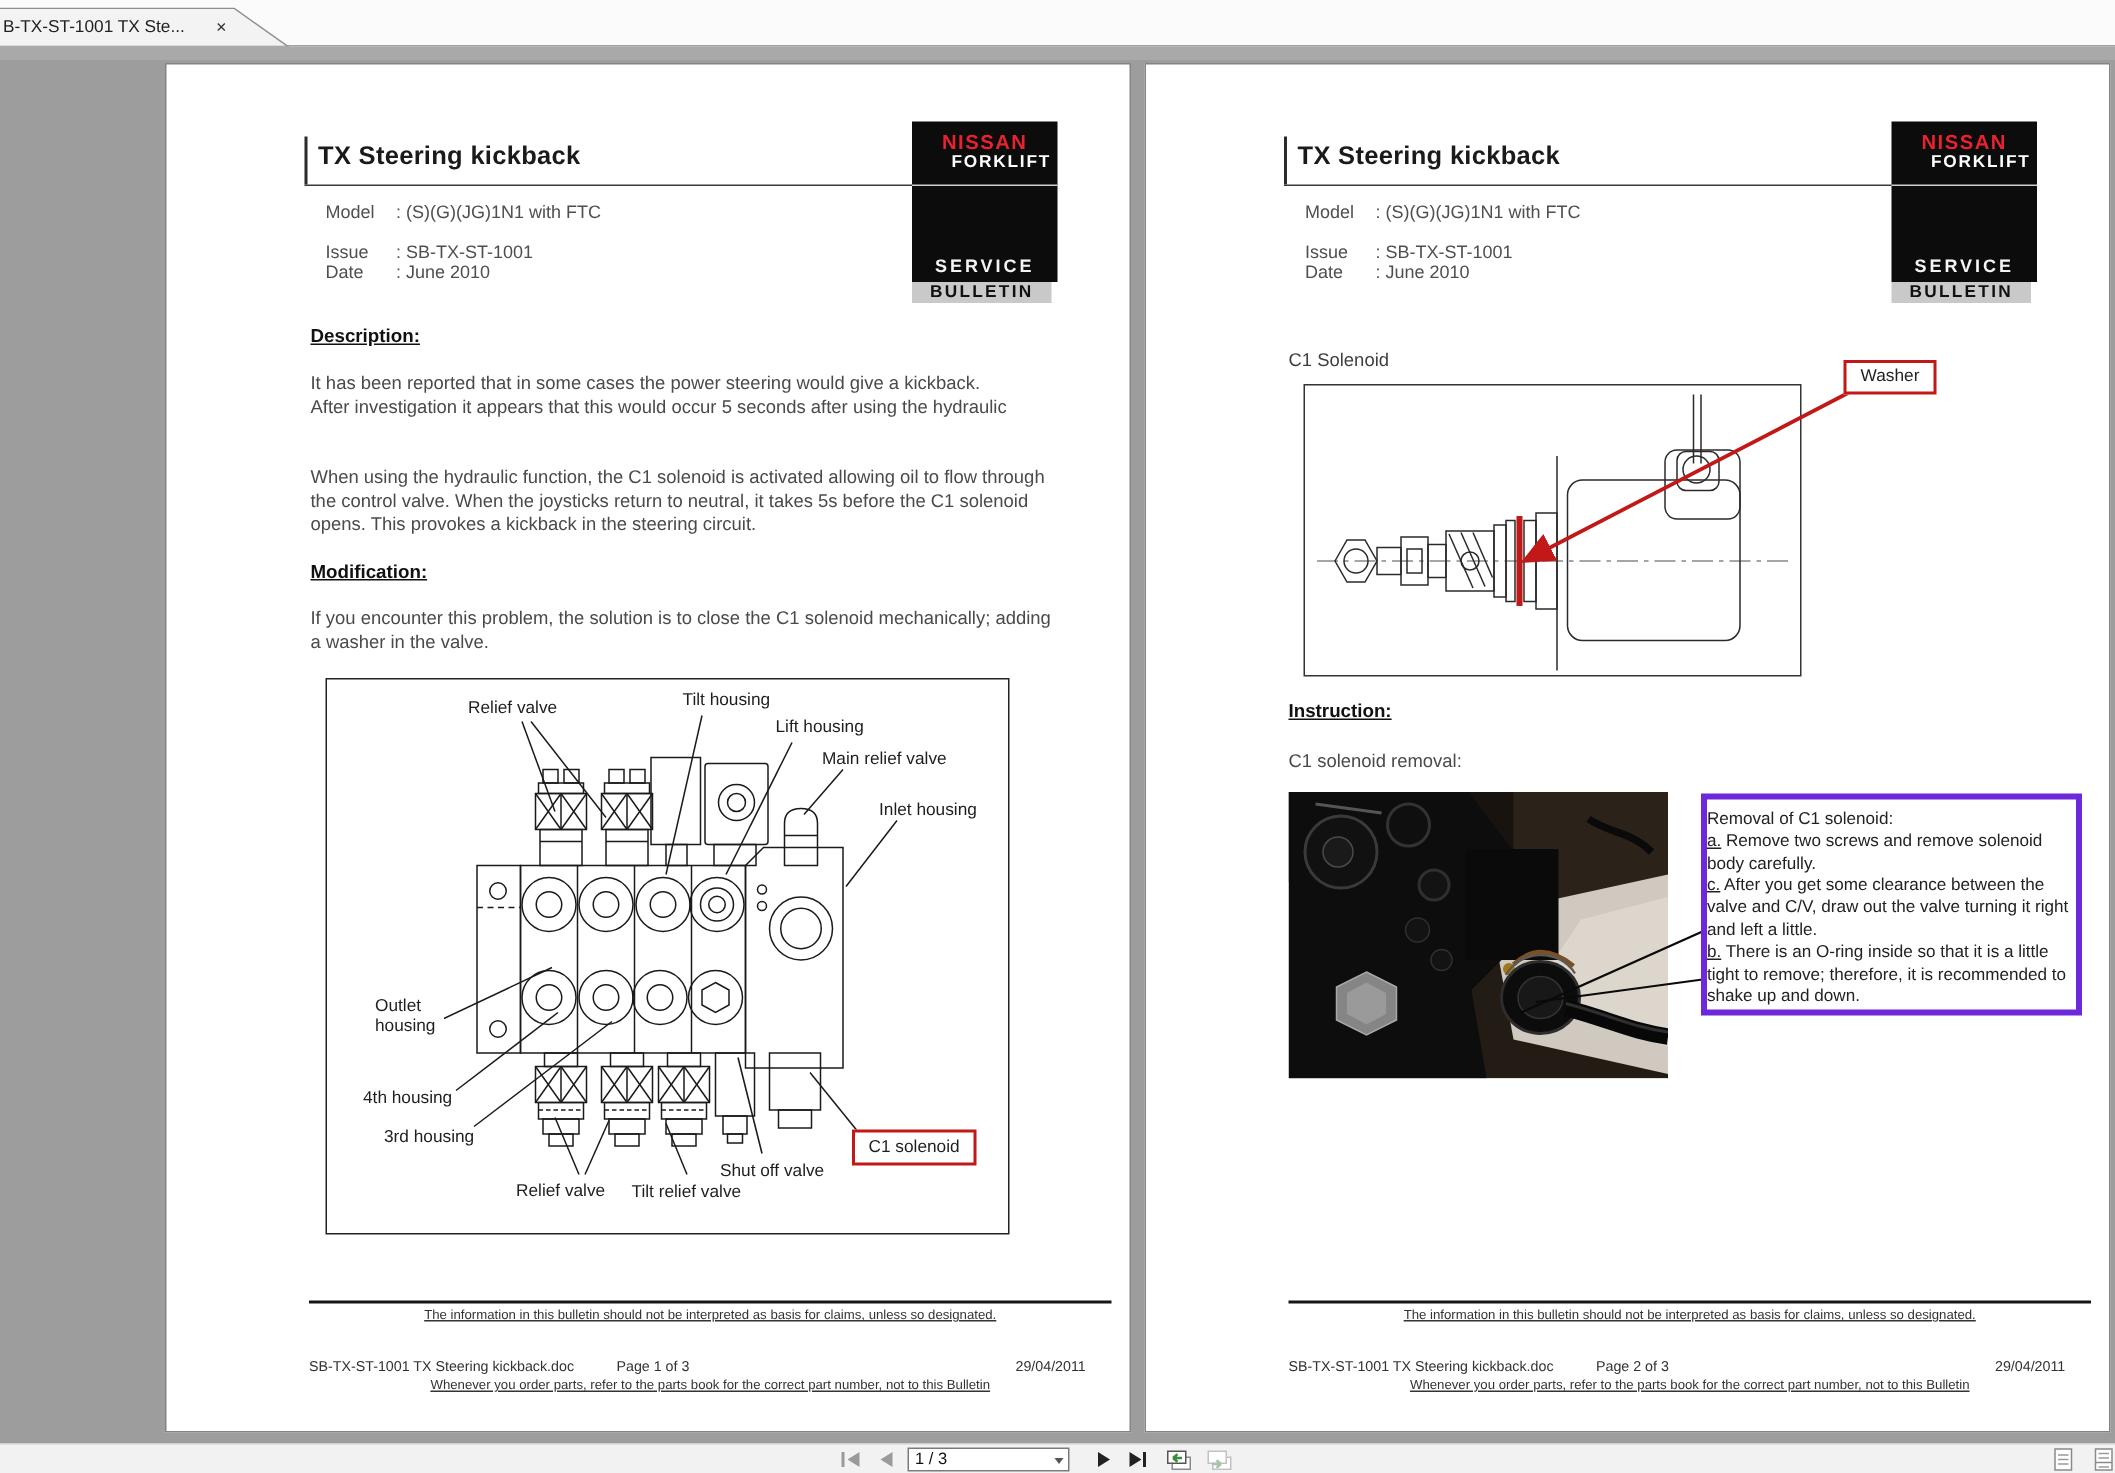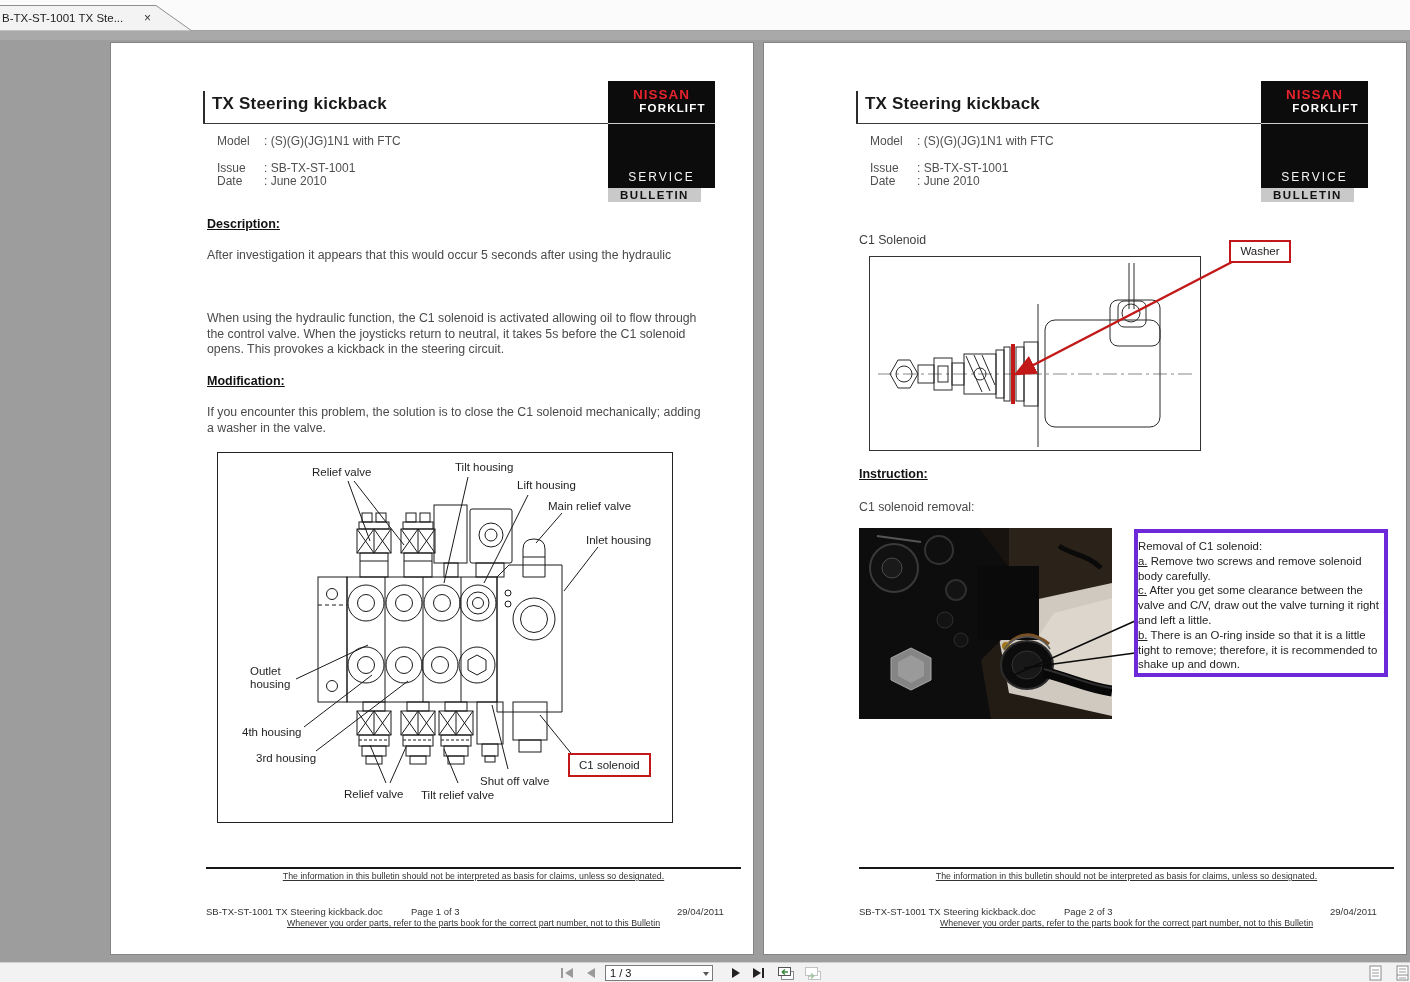--- a/index.html
+++ b/index.html
@@ -25,28 +25,28 @@
   
   .title-bar { position:absolute; left:92px; top:48px; width:2px; height:32px; background:#2b2b2b; }
   .doc-title { position:absolute; left:101px; top:51px; font-size:17px; font-weight:700; color:#1a1a1a; letter-spacing:.2px; }
   .header-rule { position:absolute; left:92px; top:80px; width:405px; height:1px; background:#3a3a3a; }
   .hfield { position:absolute; font-size:12px; color:#4f4f4f; }
   .hlabel { display:inline-block; width:47px; }
   .f-model { left:106px; top:91px; }
   .f-issue { left:106px; top:118px; }
   .f-date  { left:106px; top:131px; }
 
-  .logo { position:absolute; left:497px; top:38px; width:107px; height:107px; background:#0c0c0c; }
+  .logo { position:absolute; left:497px; top:38px; width:97px; height:107px; background:#0c0c0c; }
   .logo .nissan { position:absolute; left:0; top:6px; width:100%; text-align:center;
                   font-size:13.5px; font-weight:700; letter-spacing:1px; color:#e8232d; }
   .logo .forklift { position:absolute; left:0; top:21px; width:100%; text-align:center;
                   font-size:11.5px; font-weight:700; letter-spacing:1.2px; color:#fff;padding-left:22px; }
   .logo .logo-rule { position:absolute; left:0; top:42px; width:100%; height:1px; background:#cfcfcf; }
   .logo .service { position:absolute; left:0; bottom:4px; width:100%; text-align:center;
-                  font-size:12px; font-weight:400; letter-spacing:2px; color:#f4f4f4; }
+                  font-size:12px; font-weight:700; letter-spacing:2px; color:#f4f4f4; }
   .bulletin-bar { position:absolute; left:497px; top:145px; width:93px; height:14px; background:#c9c9c9;
                   text-align:center; font-size:11.5px; font-weight:700; letter-spacing:1.5px; color:#111; line-height:14px; }
 
   
   .sec-head { position:absolute; font-size:12.5px; font-weight:700; color:#111;
               text-decoration:underline; }
   .para { position:absolute; font-size:12.3px; line-height:15.6px; color:#4a4a4a; white-space:nowrap; }
 
   
   .diagram-box { position:absolute; left:106px; top:409px; width:456px; height:371px;
@@ -125,20 +125,21 @@
     <div class="logo">
       <div class="nissan">NISSAN</div>
       <div class="forklift">FORKLIFT</div>
       <div class="logo-rule"></div>
       <div class="service">SERVICE</div>
     </div>
     <div class="bulletin-bar">BULLETIN</div>
 
     <div class="sec-head" style="left:96px; top:174px;">Description:</div>
     <div class="para" style="left:96px; top:205px;">
+      <div>It has been reported that in some cases the power steering would give a kickback.</div>
       <div>After investigation it appears that this would occur 5 seconds after using the hydraulic</div>
     </div>
     <div class="para" style="left:96px; top:268px;">
       <div>When using the hydraulic function, the C1 solenoid is activated allowing oil to flow through</div>
       <div>the control valve. When the joysticks return to neutral, it takes 5s before the C1 solenoid</div>
       <div>opens. This provokes a kickback in the steering circuit.</div>
     </div>
     <div class="sec-head" style="left:96px; top:331px;">Modification:</div>
     <div class="para" style="left:96px; top:362px;">
       <div>If you encounter this problem, the solution is to close the C1 solenoid mechanically; adding</div>

